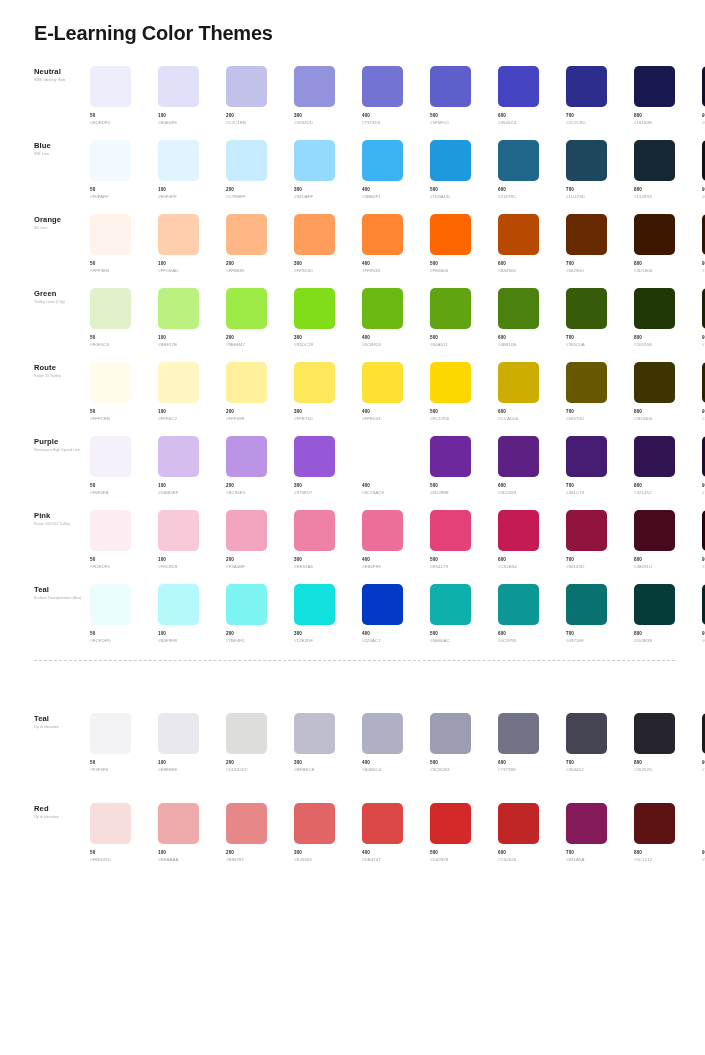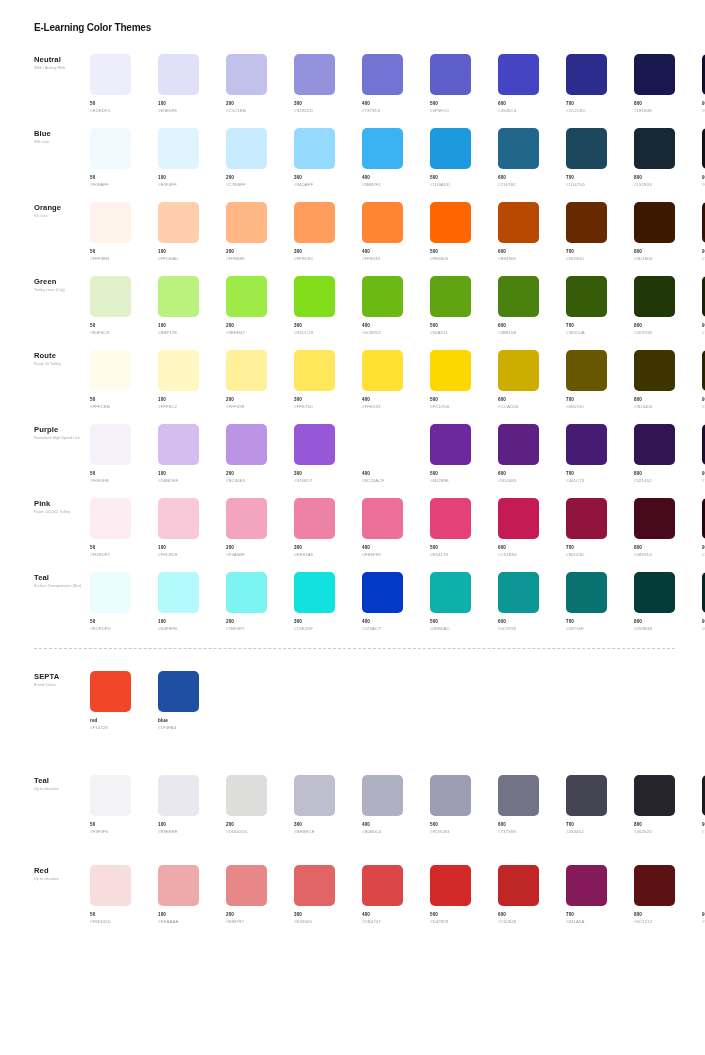--- a/index.html
+++ b/index.html
@@ -14,21 +14,21 @@
   }
 
   .page {
     width: 705px;
     height: 1055px;
     position: relative;
     padding: 22px 30px 0 34px;
   }
 
   .page-title {
-    font-size: 10px;
+    font-size: 20px;
     font-weight: bold;
     letter-spacing: -0.2px;
     color: #181818;
     margin-bottom: 21px;
   }
 
   
   .row {
     display: flex;
     align-items: flex-start;
@@ -574,40 +574,20 @@
             <span class="chip" style="background: rgb(3, 38, 37);"></span>
             <div class="chip-step">900</div>
             <div class="chip-hex">#032625</div>
           </div>
         </div>
       </div>
     </div>
 
   <hr class="divider">
 
-  <div id="brand-container">
-      <div class="row">
-        <div class="row-label">
-          <div class="row-name">SEPTA</div>
-          <div class="row-sub">Brand Colors</div>
-        </div>
-        <div class="swatches">
-          <div class="swatch-cell">
-            <span class="chip" style="background: rgb(241, 71, 40);"></span>
-            <div class="chip-step">red</div>
-            <div class="chip-hex">#F14728</div>
-          </div>
-          <div class="swatch-cell">
-            <span class="chip" style="background: rgb(31, 79, 163);"></span>
-            <div class="chip-step">blue</div>
-            <div class="chip-hex">#1F4FA3</div>
-          </div>
-        </div>
-      </div>
-    </div>
 
   <div class="section-gap"></div>
 
   <div id="extras-container">
       <div class="row">
         <div class="row-label">
           <div class="row-name">Teal</div>
           <div class="row-sub">Up to elevation</div>
         </div>
         <div class="swatches">

